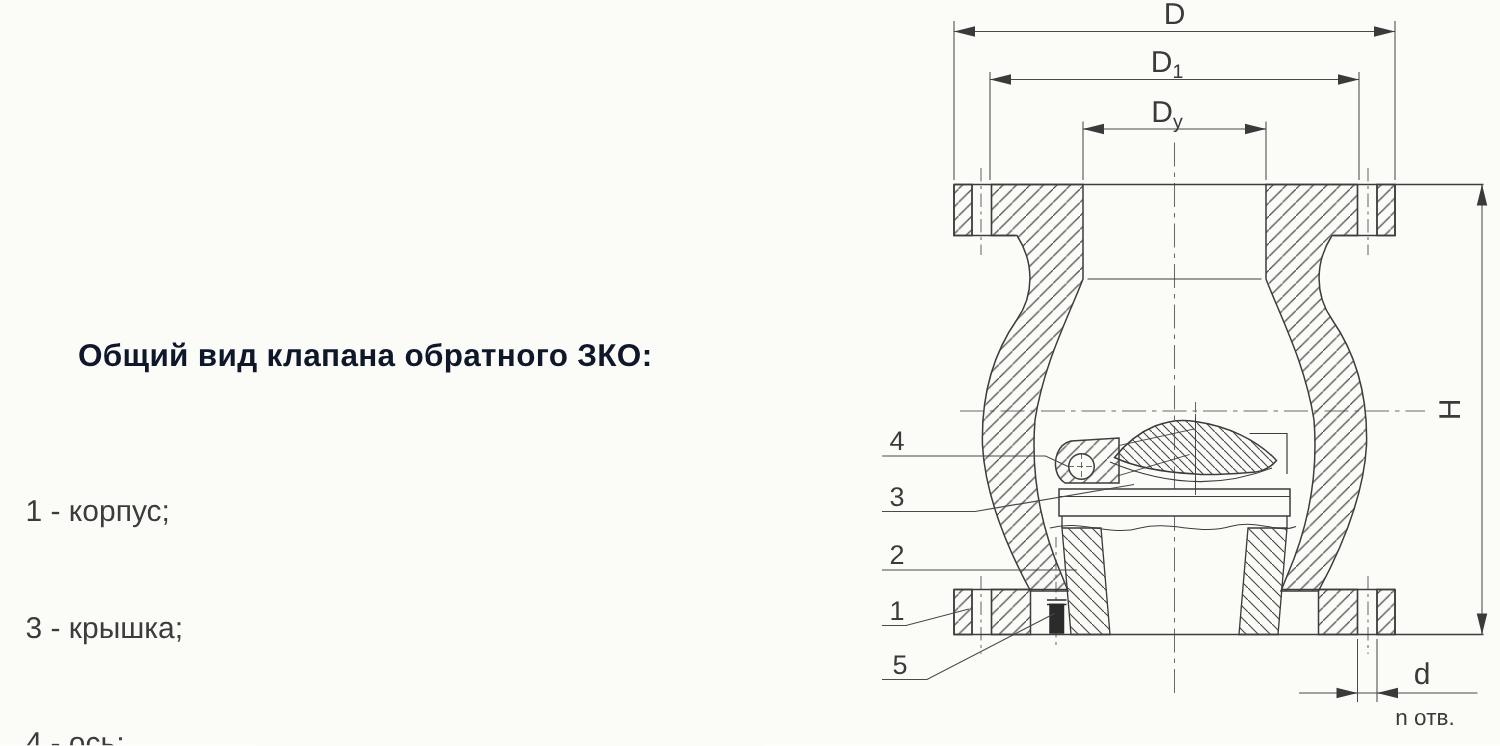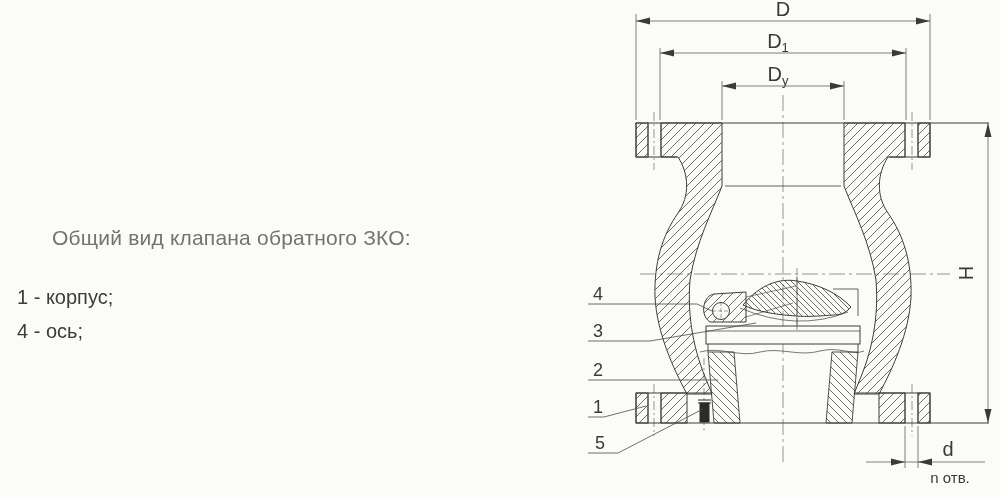--- a/index.html
+++ b/index.html
@@ -3,43 +3,44 @@
 <meta charset="utf-8">
 <style>
   html,body{margin:0;padding:0;background:#ffffff;}
   #canvas{
     position:relative;width:1000px;height:497px;background:#fbfbf8;
     font-family:"Liberation Sans", sans-serif;overflow:hidden;
   }
   #left-panel{position:absolute;left:0;top:0;width:560px;height:497px;}
   #drawing-title{
     position:absolute;left:52px;top:226px;margin:0;
-    font-size:21px;font-weight:normal;color:#737373;letter-spacing:.2px;white-space:nowrap;
+    font-size:21px;font-weight:bold;color:#0f172a;letter-spacing:.2px;white-space:nowrap;
   }
   #parts-list{
     position:absolute;left:17px;top:281px;margin:0;padding:0;list-style:none;
     font-size:20px;color:#3c3c3c;
   }
-  #parts-list li{height:33.5px;line-height:33.5px;white-space:nowrap;}
+  #parts-list li{height:33.5px;line-height:33.5px;white-space:nowrap;margin-top:44px;}
   #valve-svg{position:absolute;left:0;top:0;}
   text{fill:#3a3a3a;}
   .dim-label{font-size:20px;font-family:"Liberation Sans",sans-serif;}
   .dim-sub{font-size:13px;}
   .small-label{font-size:15px;font-family:"Liberation Sans",sans-serif;}
   .callout{font-size:18px;font-family:"Liberation Sans",sans-serif;}
 </style>
 </head>
 <body>
 
 <div id="canvas">
 
   <div id="left-panel">
     <h1 id="drawing-title">Общий вид клапана обратного ЗКО:</h1>
     <ul id="parts-list">
       <li>1 - корпус;</li>
+      <li>3 - крышка;</li>
       <li>4 - ось;</li>
     </ul>
   </div>
 
   <svg id="valve-svg" width="1000" height="497" viewBox="0 0 1000 497">
     <defs>
       <pattern id="hatchFwd" patternUnits="userSpaceOnUse" width="9" height="9">
         <path d="M0,9 L9,0" stroke="#4a4a4a" stroke-width="0.8"></path>
       </pattern>
       <pattern id="hatchBack" patternUnits="userSpaceOnUse" width="8" height="8">

